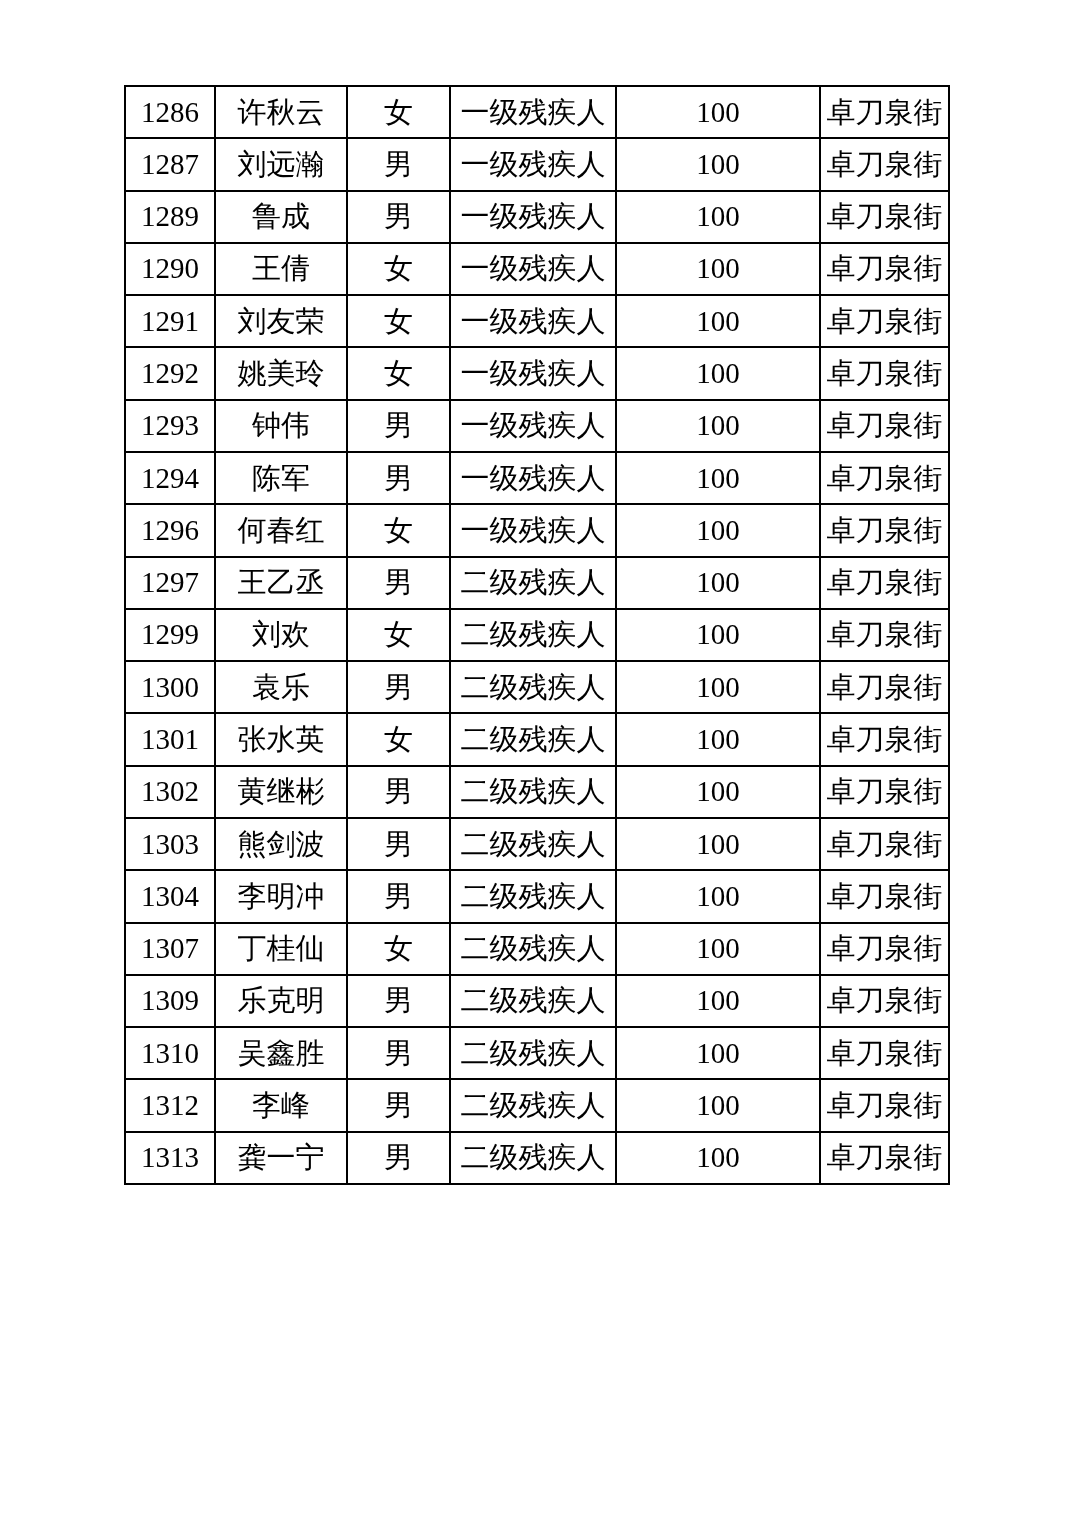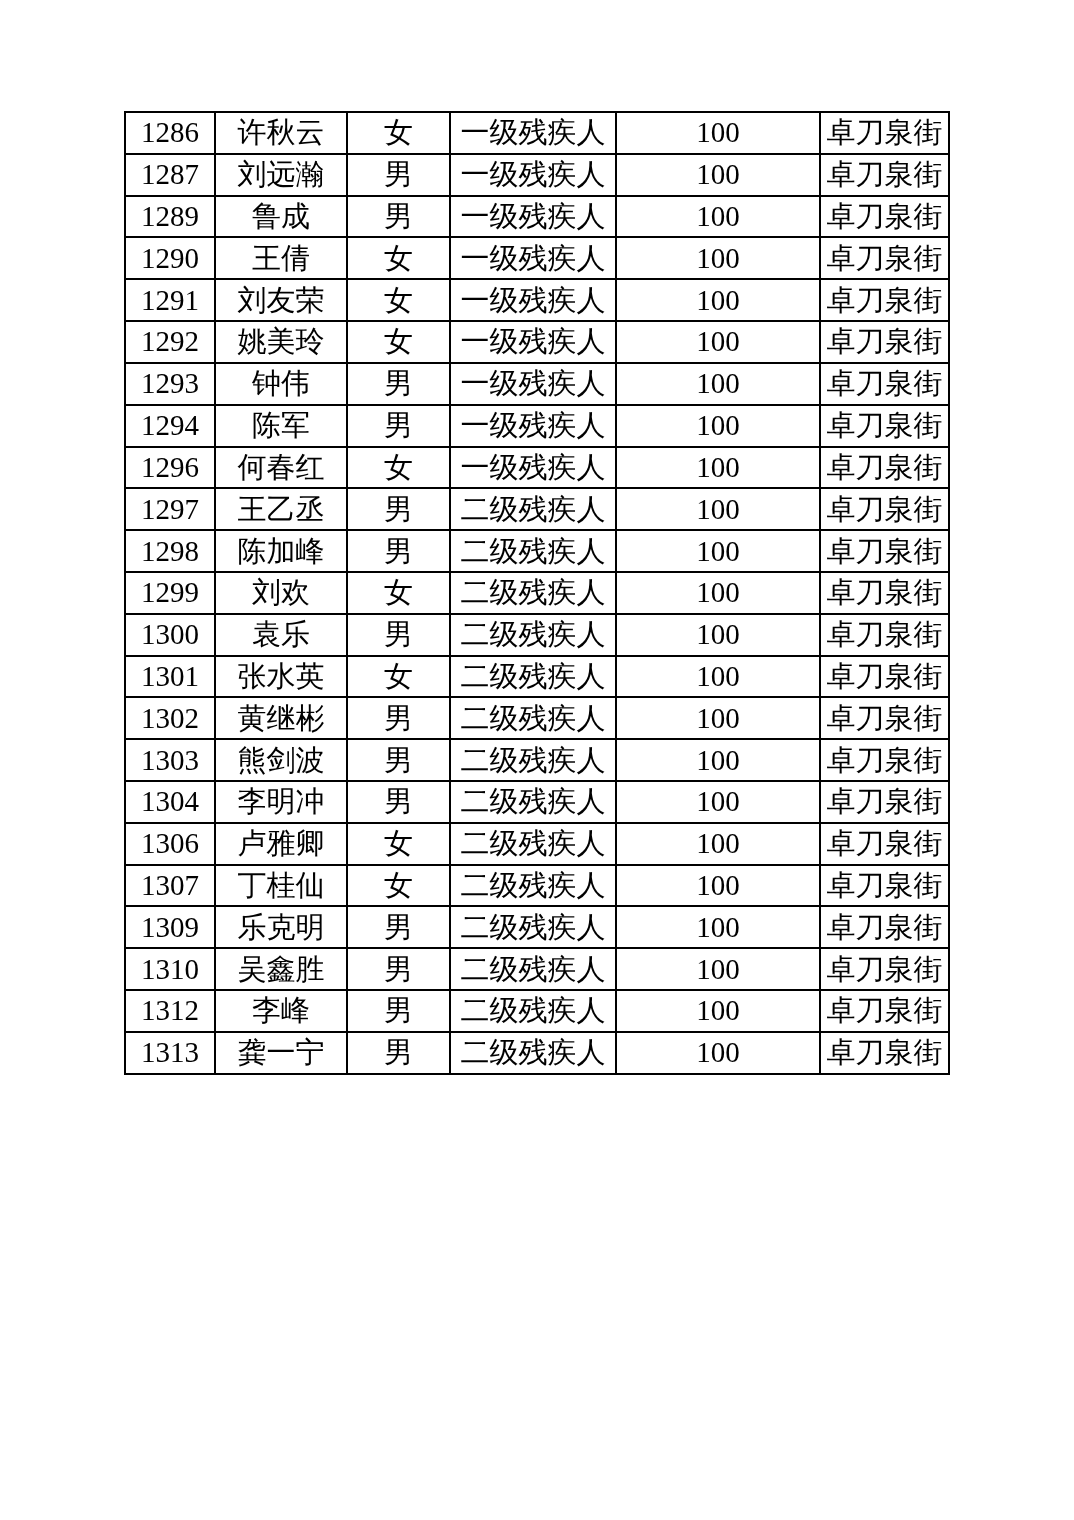--- a/index.html
+++ b/index.html
@@ -10,23 +10,23 @@
     width: 1074px;
     height: 1520px;
     background: #ffffff;
     position: relative;
     font-family: "Liberation Serif", "DejaVu Serif", serif;
     color: #000000;
   }
   .table-wrap {
     position: absolute;
     left: 124px;
-    top: 111px;
+    top: 85px;
     width: 824px;
-    height: 964px;
+    height: 1100px;
   }
   table.subsidy-table {
     width: 100%;
     height: 100%;
     border-collapse: collapse;
     table-layout: fixed;
   }
   table.subsidy-table td {
     border: 2px solid #000000;
     text-align: center;
@@ -132,28 +132,20 @@
         </tr>
         <tr>
           <td>1297</td>
           <td>王乙丞</td>
           <td>男</td>
           <td>二级残疾人</td>
           <td>100</td>
           <td>卓刀泉街</td>
         </tr>
         <tr>
-          <td>1298</td>
-          <td>陈加峰</td>
-          <td>男</td>
-          <td>二级残疾人</td>
-          <td>100</td>
-          <td>卓刀泉街</td>
-        </tr>
-        <tr>
           <td>1299</td>
           <td>刘欢</td>
           <td>女</td>
           <td>二级残疾人</td>
           <td>100</td>
           <td>卓刀泉街</td>
         </tr>
         <tr>
           <td>1300</td>
           <td>袁乐</td>
@@ -183,28 +175,20 @@
           <td>熊剑波</td>
           <td>男</td>
           <td>二级残疾人</td>
           <td>100</td>
           <td>卓刀泉街</td>
         </tr>
         <tr>
           <td>1304</td>
           <td>李明冲</td>
           <td>男</td>
-          <td>二级残疾人</td>
-          <td>100</td>
-          <td>卓刀泉街</td>
-        </tr>
-        <tr>
-          <td>1306</td>
-          <td>卢雅卿</td>
-          <td>女</td>
           <td>二级残疾人</td>
           <td>100</td>
           <td>卓刀泉街</td>
         </tr>
         <tr>
           <td>1307</td>
           <td>丁桂仙</td>
           <td>女</td>
           <td>二级残疾人</td>
           <td>100</td>

